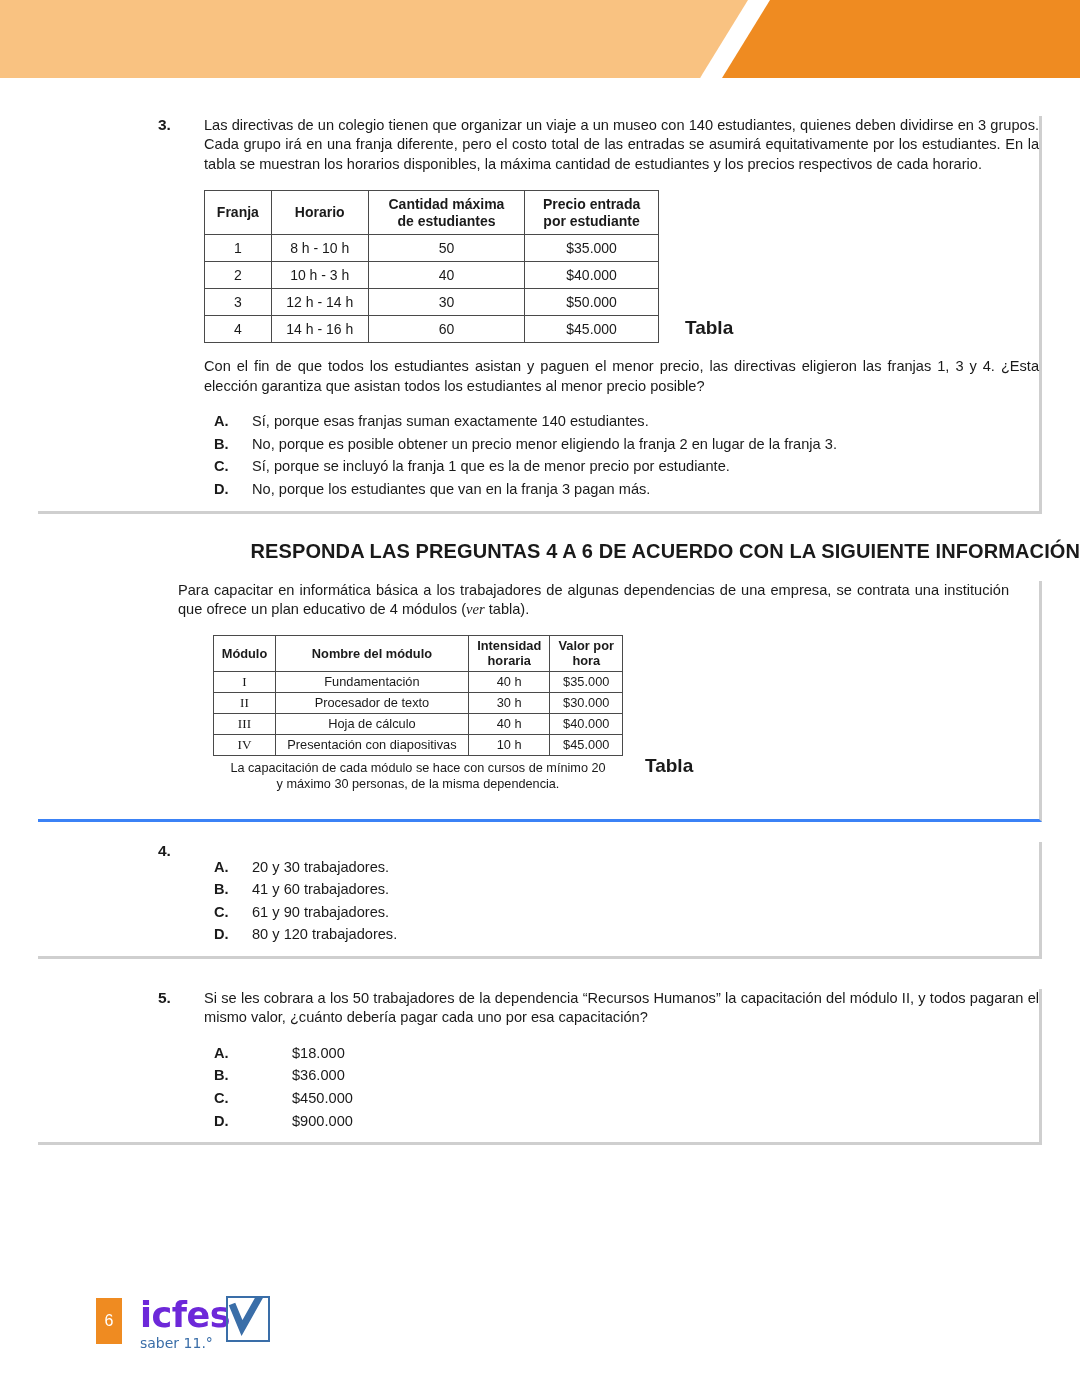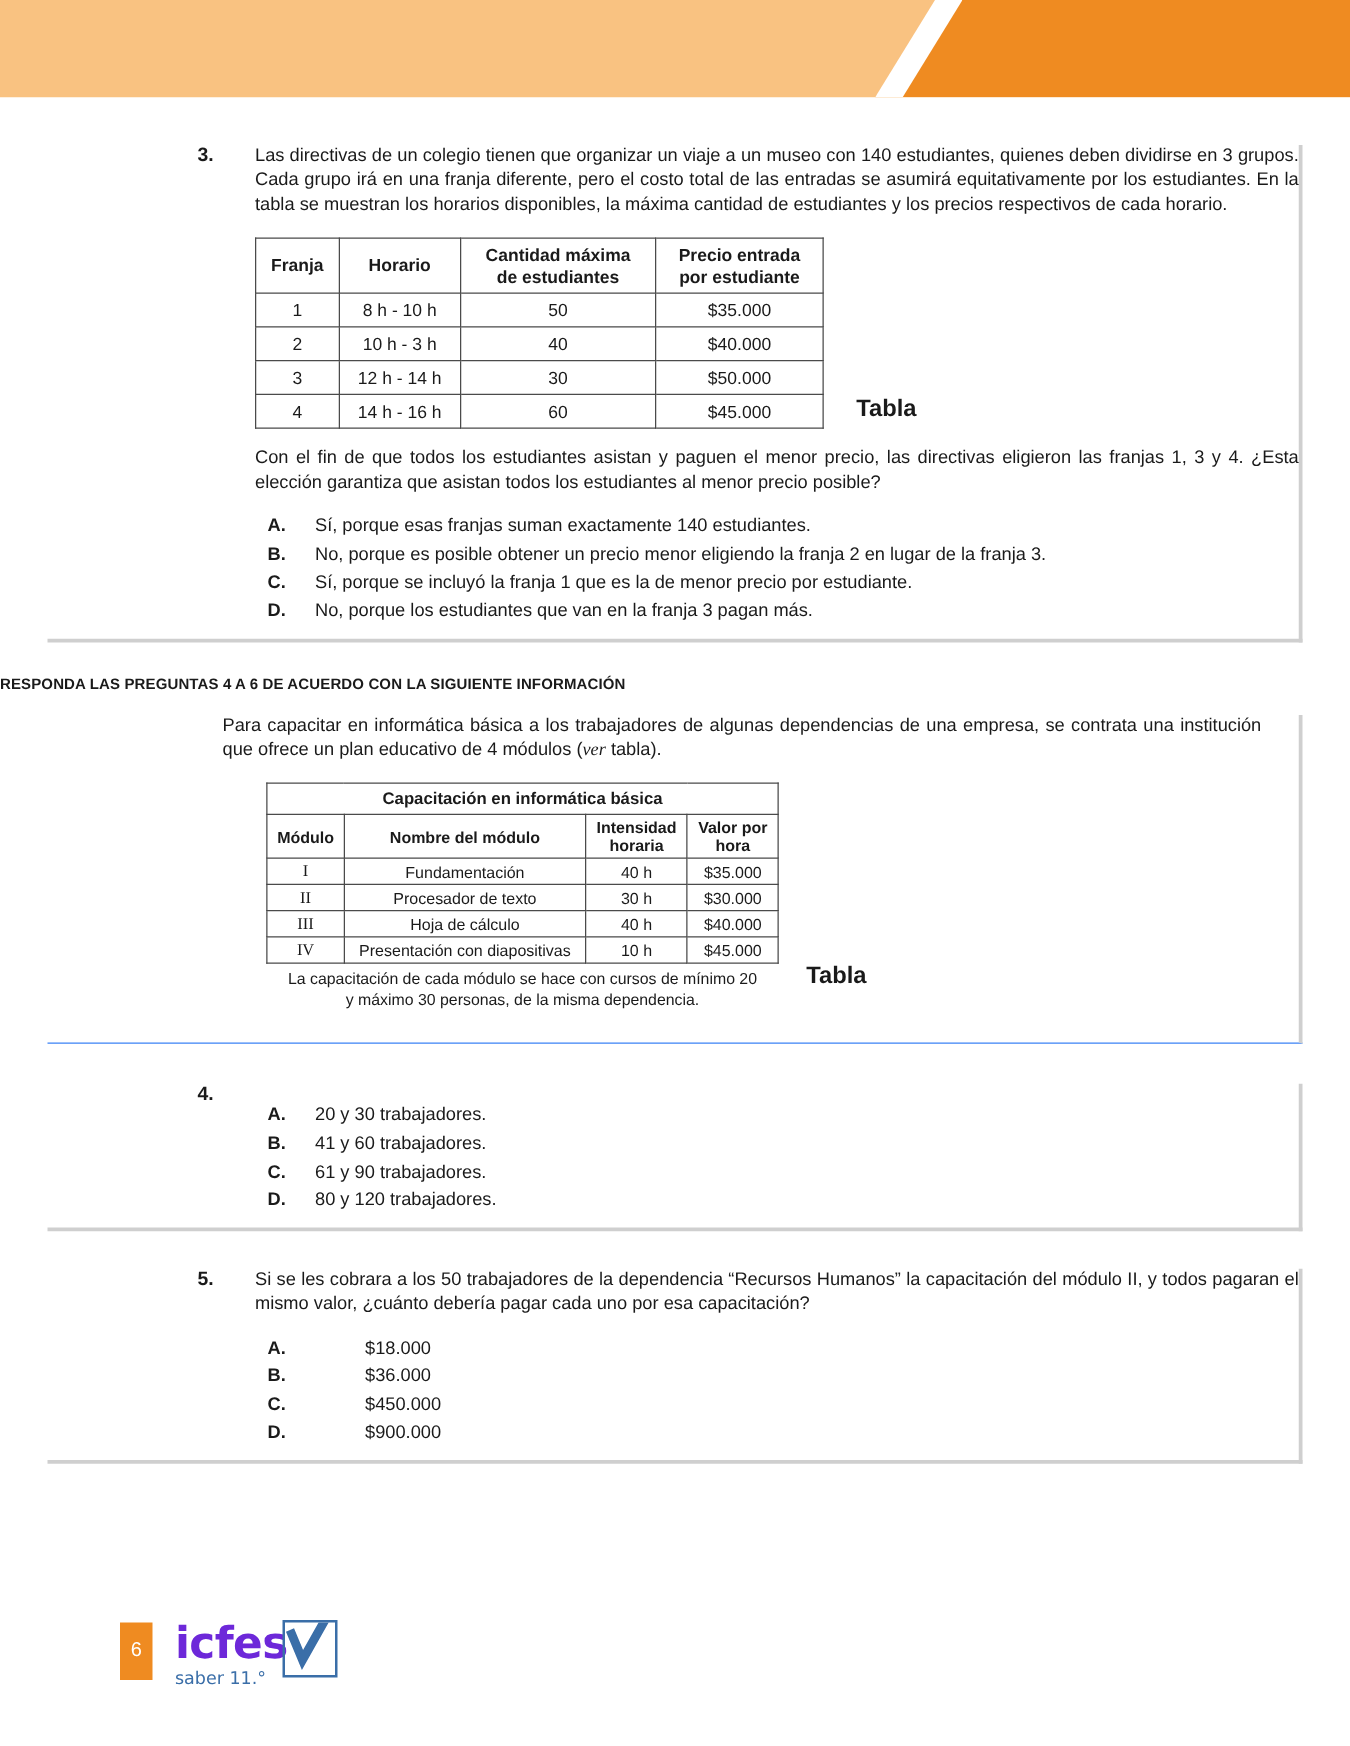--- a/index.html
+++ b/index.html
@@ -163,29 +163,29 @@
     font-size: 12.7px;
     text-align: center;
     line-height: 1.3;
     width: 410px;
     margin-top: 4px;
   }
 
   
   .section-heading {
     font-weight: bold;
-    font-size: 12px;
-    text-align: left;
+    font-size: 20px;
+    text-align: right;
     margin: 26px 0 18px 0;
     letter-spacing: 0.1px;
   }
 
   .intro-block {
-    margin: 0 38px 12px 38px;
-    border-bottom: 1px solid #3b82f6;
+    margin: 0 38px 0 38px;
+    border-bottom: 3px solid #3b82f6;
     border-right: 3px solid #cfcfcf;
     padding-bottom: 12px;
   }
   .intro-text {
     margin: 0 30px 0 140px;
     font-size: 14.6px;
     line-height: 1.33;
     text-align: justify;
   }
   .intro-text .ital { font-family: "Liberation Serif", serif; font-style: italic; }
@@ -340,23 +340,20 @@
 
   <div class="section-heading">RESPONDA LAS PREGUNTAS 4 A 6 DE ACUERDO CON LA SIGUIENTE INFORMACIÓN</div>
 
   <div class="intro-block">
     <p class="intro-text"><span>Para capacitar en informática básica a los trabajadores de algunas dependencias de una empresa, se contrata una institución que ofrece un plan educativo de 4 módulos (</span><span class="ital">ver</span><span> tabla).</span></p>
 
     <div class="table-wrap" style="margin-left:175px;">
       <div>
         <table class="doc-table" id="table-capacitacion">
           <thead>
-            <tr class="title-row">
-              <th colspan="4">Capacitación en informática básica</th>
-            </tr>
             <tr>
               <th>
                 <span>Módulo</span>
               </th>
               <th>
                 <span>Nombre del módulo</span>
               </th>
               <th>
                 <span>Intensidad</span><br>
                 <span>horaria</span>

